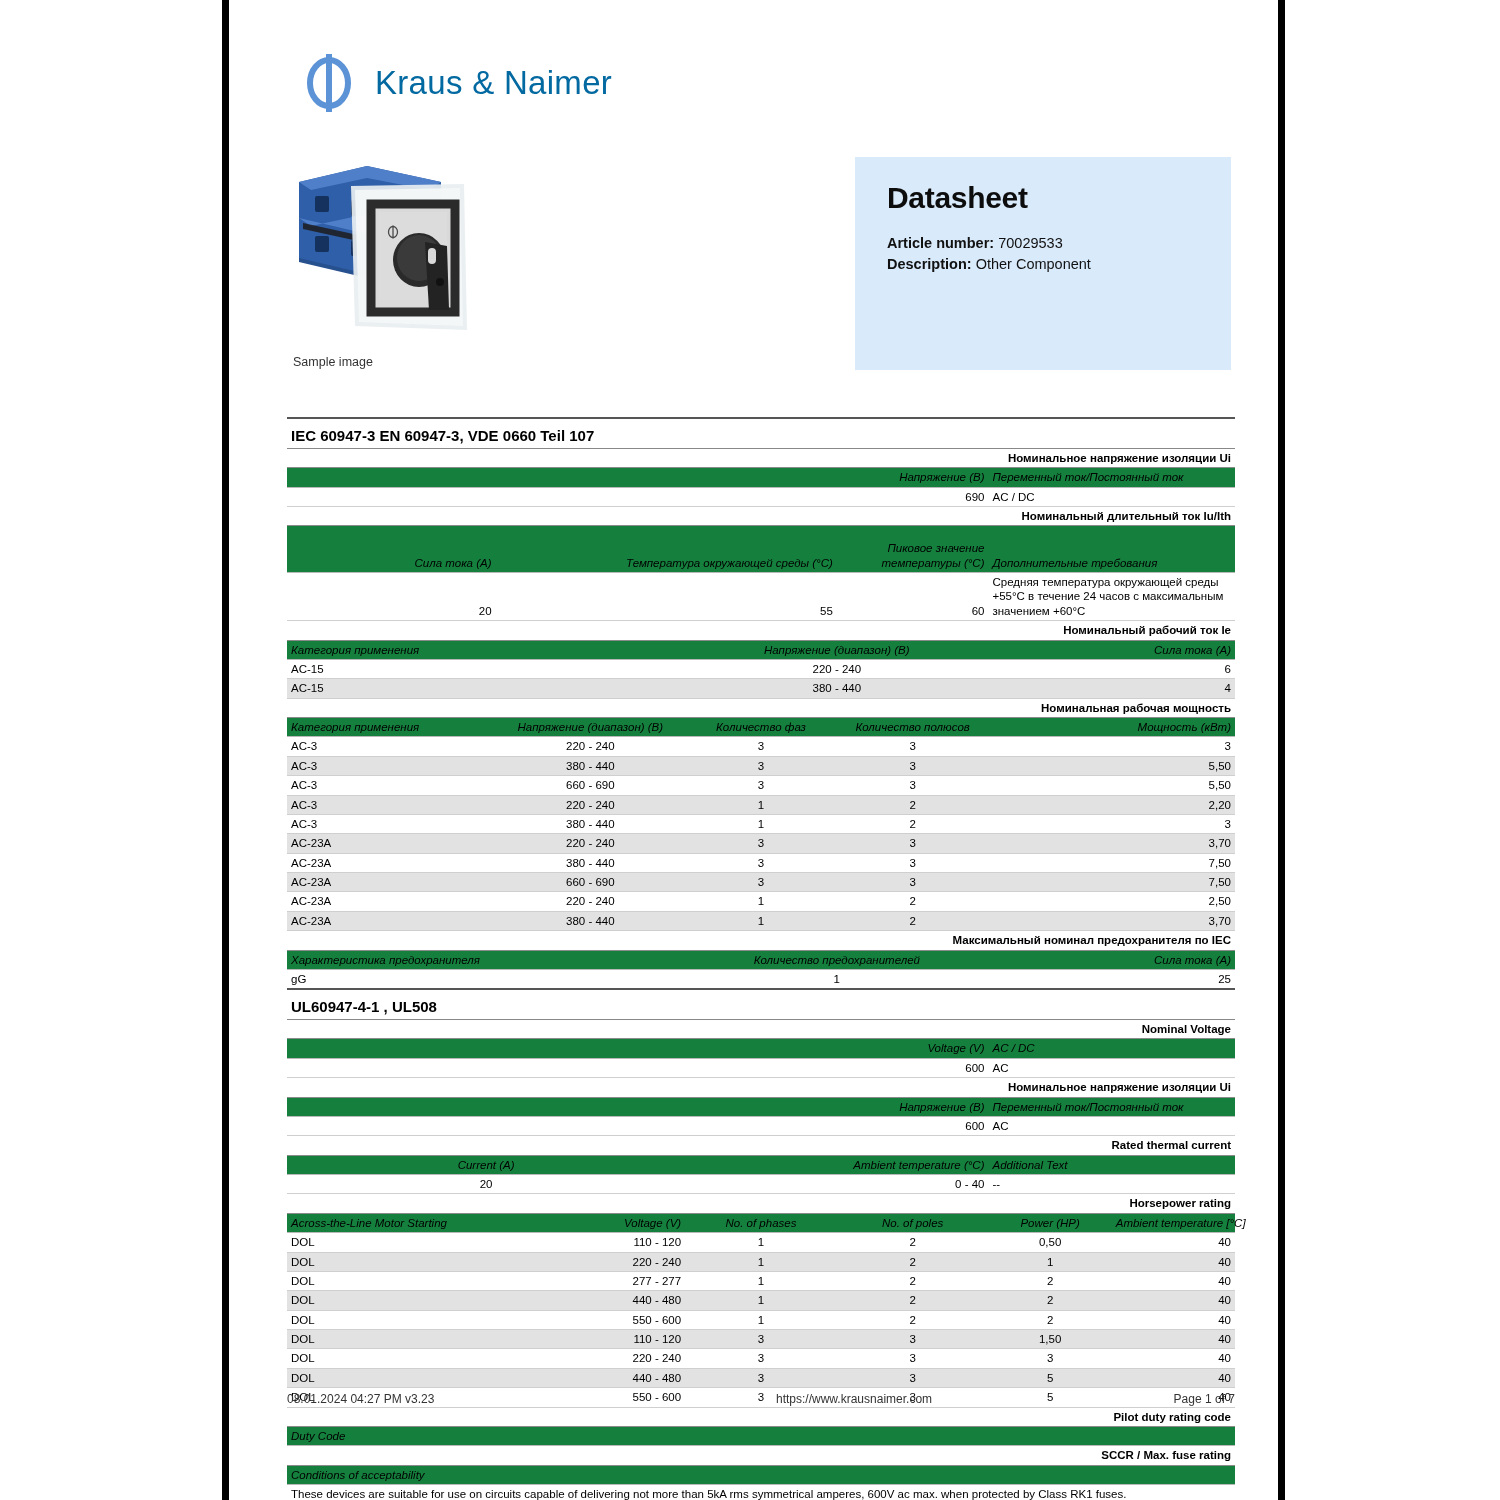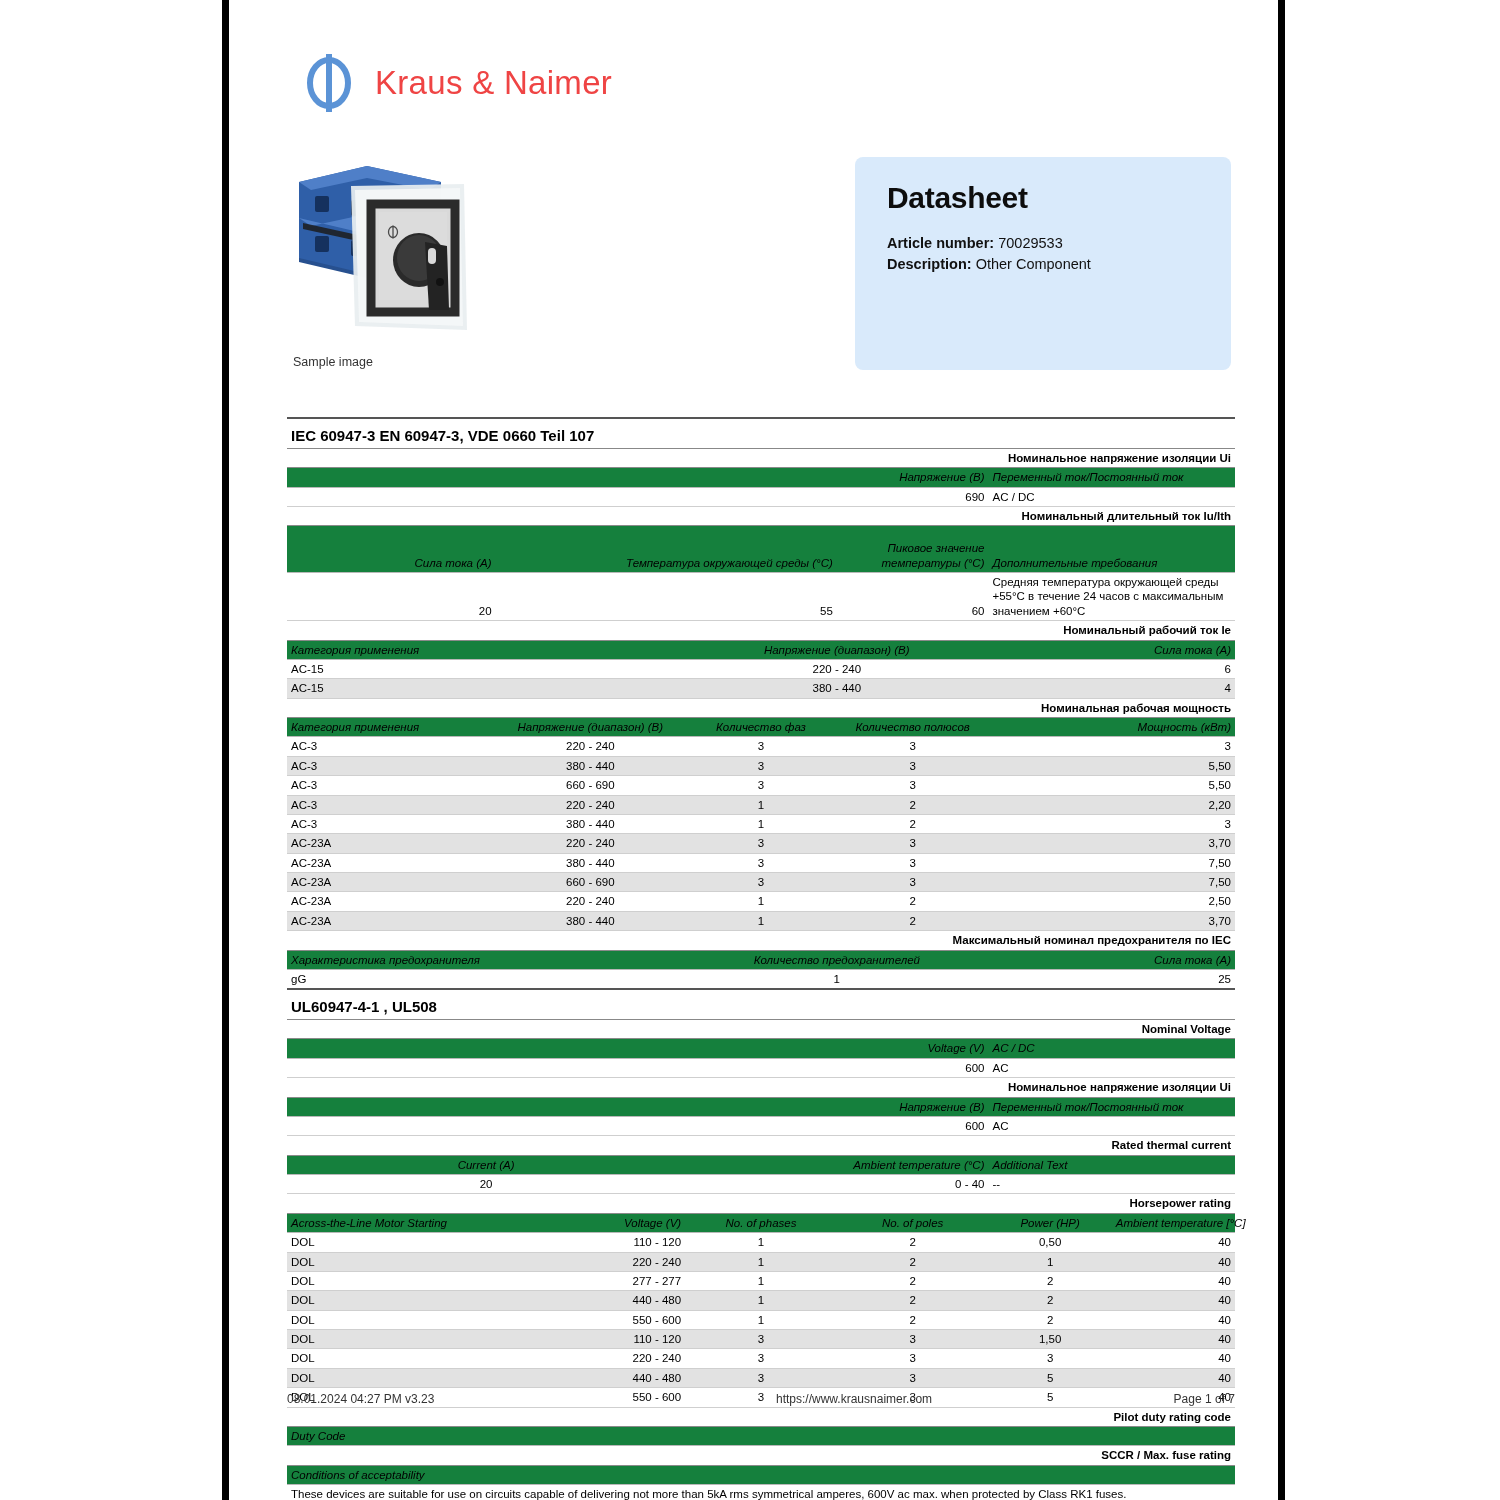--- a/index.html
+++ b/index.html
@@ -40,21 +40,21 @@
     align-items: center;
     gap: 18px;
   }
   .brand-mark {
     width: 56px;
     height: 62px;
     flex: 0 0 auto;
   }
   .brand-name {
     font-size: 33px;
-    color: #ef4444;
+    color: #0369a1;
     letter-spacing: 0.3px;
     white-space: nowrap;
     font-weight: 400;
   }
 
   .product-img {
     position: absolute;
     left: 60px;
     top: 160px;
     width: 235px;
@@ -68,21 +68,21 @@
     color: #333333;
   }
 
   .ds-panel {
     position: absolute;
     left: 626px;
     top: 157px;
     width: 376px;
     height: 213px;
     background: #d9eafb;
-    border-radius: 8px;
+    border-radius: 0;
   }
   .ds-title {
     position: absolute;
     left: 32px;
     top: 24px;
     font-size: 30px;
     font-weight: bold;
     color: #0d0d0d;
     letter-spacing: -0.3px;
   }

